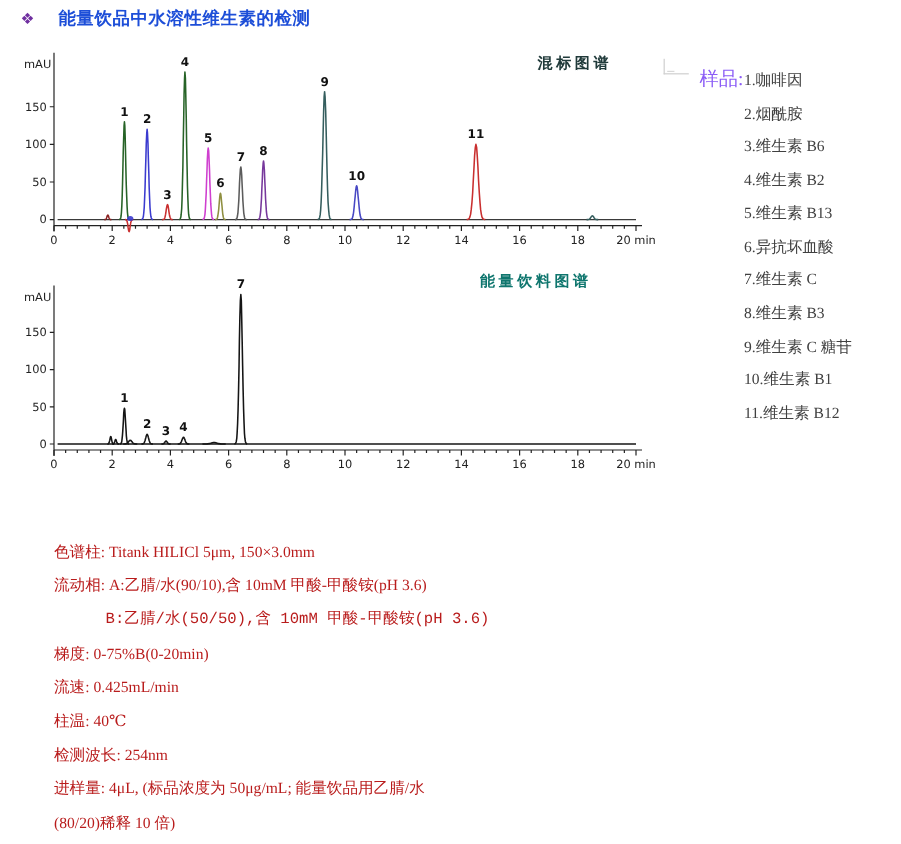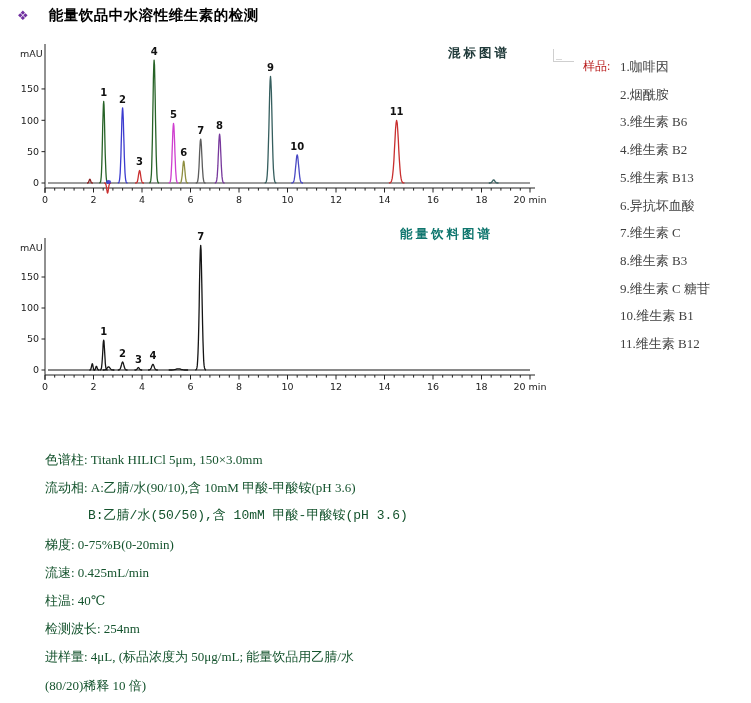--- a/index.html
+++ b/index.html
@@ -1,36 +1,36 @@
 <!DOCTYPE html>
 <html><head>
 <meta charset="utf-8">
 <style>
   html,body{margin:0;padding:0;background:#ffffff;}
   .page{position:relative;width:751px;height:703px;background:#fff;overflow:hidden;
         font-family:"Liberation Serif","DejaVu Serif",serif;color:#1a1a1a;}
   .title-row{position:absolute;left:17px;top:6px;display:flex;align-items:center;}
   .bullet{font-size:13px;color:#7030a0;line-height:1;}
   .title{font-family:"Liberation Sans","DejaVu Sans",sans-serif;font-size:14.5px;font-weight:bold;
-         color:#000000;margin:0 0 0 20px;letter-spacing:0.5px;}
+         color:#1d4ed8;margin:0 0 0 20px;letter-spacing:0.5px;}
   .chart{position:absolute;left:8px;width:545px;}
   .chart svg{font-family:"DejaVu Sans","Liberation Sans",sans-serif;}
   .chart-title{position:absolute;font-family:Liberation Sans, sans-serif;
                font-weight:bold;font-size:12.5px;letter-spacing:3px;white-space:nowrap;}
   .t0{left:448px;top:45px;color:#203a3a;}
   .t1{left:400px;top:226px;color:#0f766e;text-align:center;}
   .watermark{position:absolute;left:553px;top:49px;width:20px;height:12px;
              border-left:1px solid #c4c4c4;border-bottom:1px solid #c4c4c4;opacity:0.8;}
   .watermark:after{content:"";position:absolute;left:2px;bottom:1px;width:6px;height:4px;
              border-bottom:1px solid #cfcfcf;}
-  .legend-label{position:absolute;left:583px;top:53px;font-size:12px;line-height:27.7px;color:#b91c1c;}
+  .legend-label{position:absolute;left:583px;top:53px;font-size:16px;line-height:27.7px;color:#8b5cf6;}
   .legend-items{position:absolute;left:620px;top:53px;}
   .legend-items div{font-size:13px;line-height:27.7px;white-space:nowrap;color:#404040;}
   .conditions{position:absolute;left:45px;top:446px;width:490px;}
-  .conditions div{font-size:13px;line-height:28.2px;white-space:nowrap;color:#14532d;}
+  .conditions div{font-size:13px;line-height:28.2px;white-space:nowrap;color:#b91c1c;}
   .conditions div.indent{padding-left:43px;font-family:Liberation Mono, monospace;}
 </style>
 </head>
 <body>
 
 <div class="page">
 
   <div class="title-row">
     <span class="bullet">❖</span>
     <h1 class="title">能量饮品中水溶性维生素的检测</h1>

